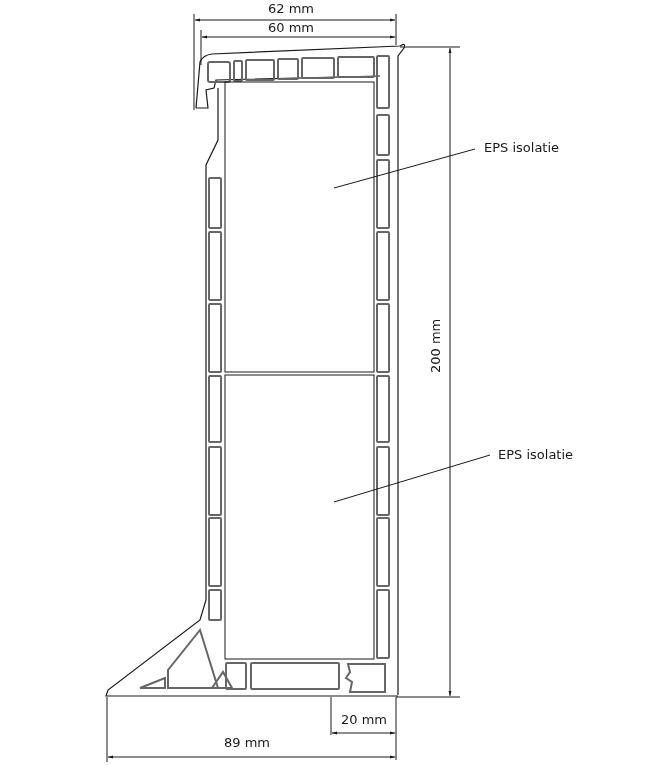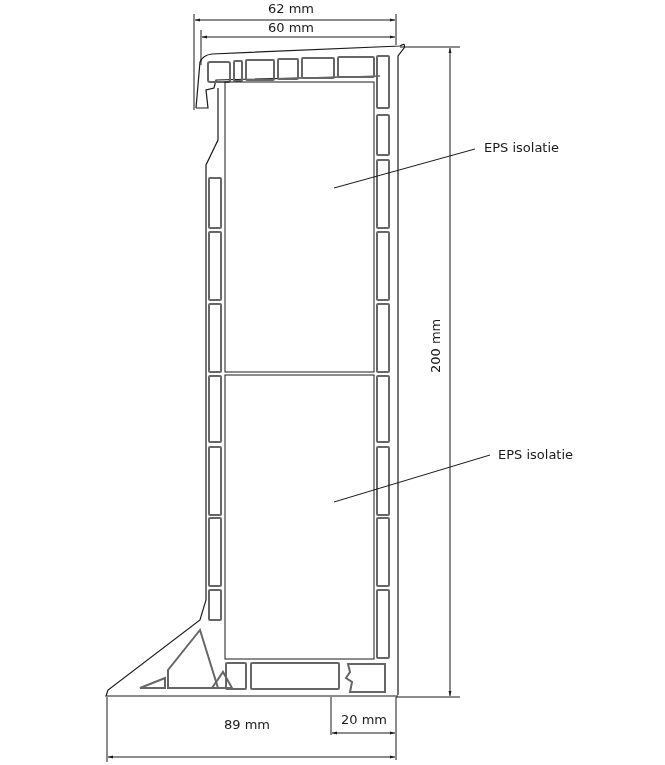--- a/index.html
+++ b/index.html
@@ -92,15 +92,15 @@
   <g stroke="#1a1a1a" stroke-width="1">
     <line x1="334" y1="188" x2="475" y2="149"></line>
     <line x1="334" y1="502" x2="490" y2="455"></line>
   </g>
 </svg>
 
 <div class="lbl" style="left:268px;top:1px;">62 mm</div>
 <div class="lbl" style="left:268px;top:20px;text-align:center;">60 mm</div>
 <div class="lbl vert" style="left:428px;top:373px;">200 mm</div>
 <div class="lbl" style="left:341px;top:712px;">20 mm</div>
-<div class="lbl" style="left:224px;top:717px;">89 mm</div>
+<div class="lbl" style="left:224px;top:735px;">89 mm</div>
 <div class="lbl" style="left:484px;top:140px;">EPS isolatie</div>
 <div class="lbl" style="left:498px;top:447px;">EPS isolatie</div>
 
 </body></html>

